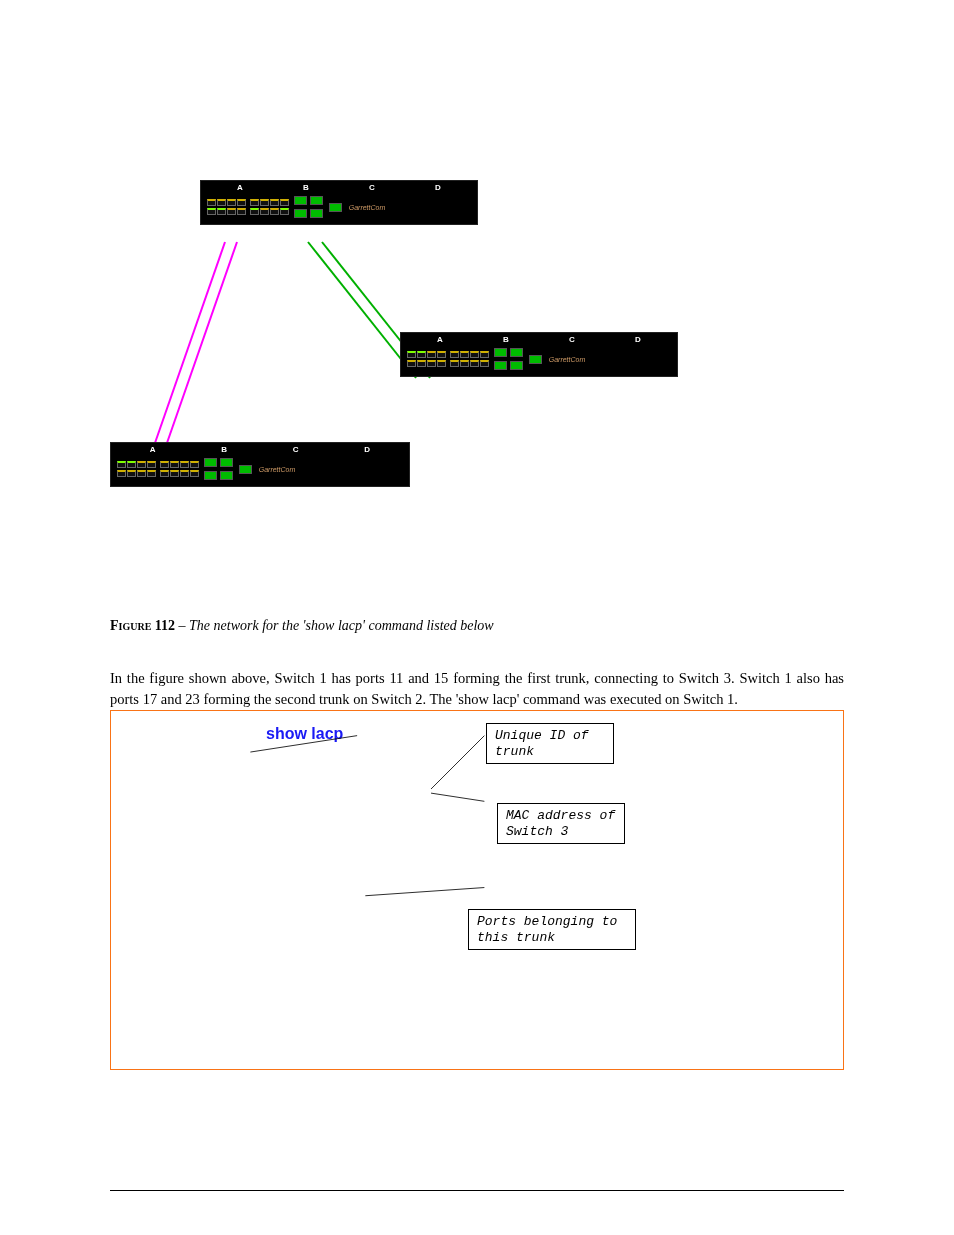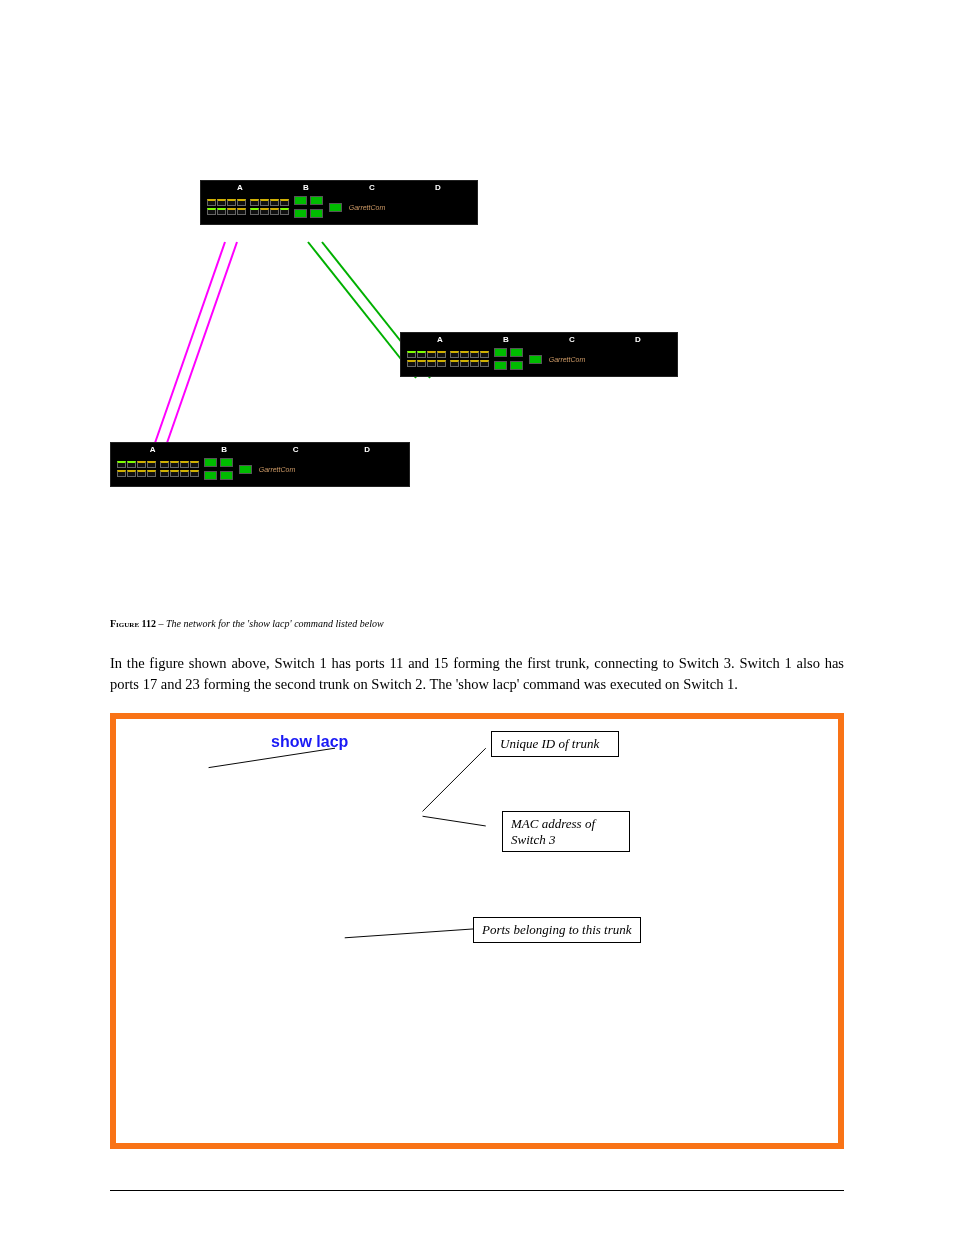--- a/index.html
+++ b/index.html
@@ -9,27 +9,27 @@
   .sw-hdr{display:flex;justify-content:space-around;padding:2px 6px 0 6px}
   .sw-hdr span{color:#fff;font:bold 8px Arial;flex:1;text-align:center}
   .sw-body{display:flex;gap:4px;padding:3px 6px 5px 6px;align-items:center}
   .port-block{display:flex;flex-direction:column;gap:2px}
   .port-row{display:flex;gap:1px}
   .port{width:9px;height:7px;background:#111;border:1px solid #666;box-sizing:border-box;border-top:2px solid #d0b000}
   .port.g{border-top:2px solid #7fff00}
   .sfp{width:13px;height:9px;border:1px solid #555;background:#0b0;box-sizing:border-box;margin:1px}
   .logo{color:#c96;font:italic 7px Arial;text-align:center;flex:0 0 40px}
   svg.wires{position:absolute;top:0;left:0;width:100%;height:100%;pointer-events:none}
-  .caption{margin-top:28px;font-size:10px}
+  .caption{margin-top:28px;font-size:14px}
   .caption .lbl{font-variant:small-caps;font-weight:bold}
-  .body-text{margin-top:24px;font-size:14.5px;line-height:1.45;text-align:justify}
-  .ann-box{position:relative;border:6px solid #f97316;margin-top:18px;height:436px;box-sizing:border-box}
+  .body-text{margin-top:34px;font-size:14.5px;line-height:1.45;text-align:justify}
+  .ann-box{position:relative;border:1px solid #f97316;height:360px;box-sizing:border-box}
   .cmd{position:absolute;left:155px;top:14px;font:bold 16px Arial;color:#1a1af5}
   .ann-svg{position:absolute;top:0;left:0;width:100%;height:100%}
-  .callout{position:absolute;border:1px solid #000;background:#fff;padding:4px 8px;font-style:italic;font-size:13px;font-family:Liberation Serif, serif;line-height:1.2}
+  .callout{position:absolute;border:1px solid #000;background:#fff;padding:4px 8px;font-style:italic;font-size:13px;font-family:Liberation Mono, monospace;line-height:1.2}
   .hr{position:absolute;bottom:44px;left:110px;right:110px;border-top:1px solid #000}
 </style>
 </head>
 <body>
 
 <div class="page">
 
   <div class="fig-area">
     <svg class="wires" viewBox="0 0 734 410">
       <line x1="115" y1="62" x2="30" y2="306" stroke="#ff00ff" stroke-width="2"></line>

